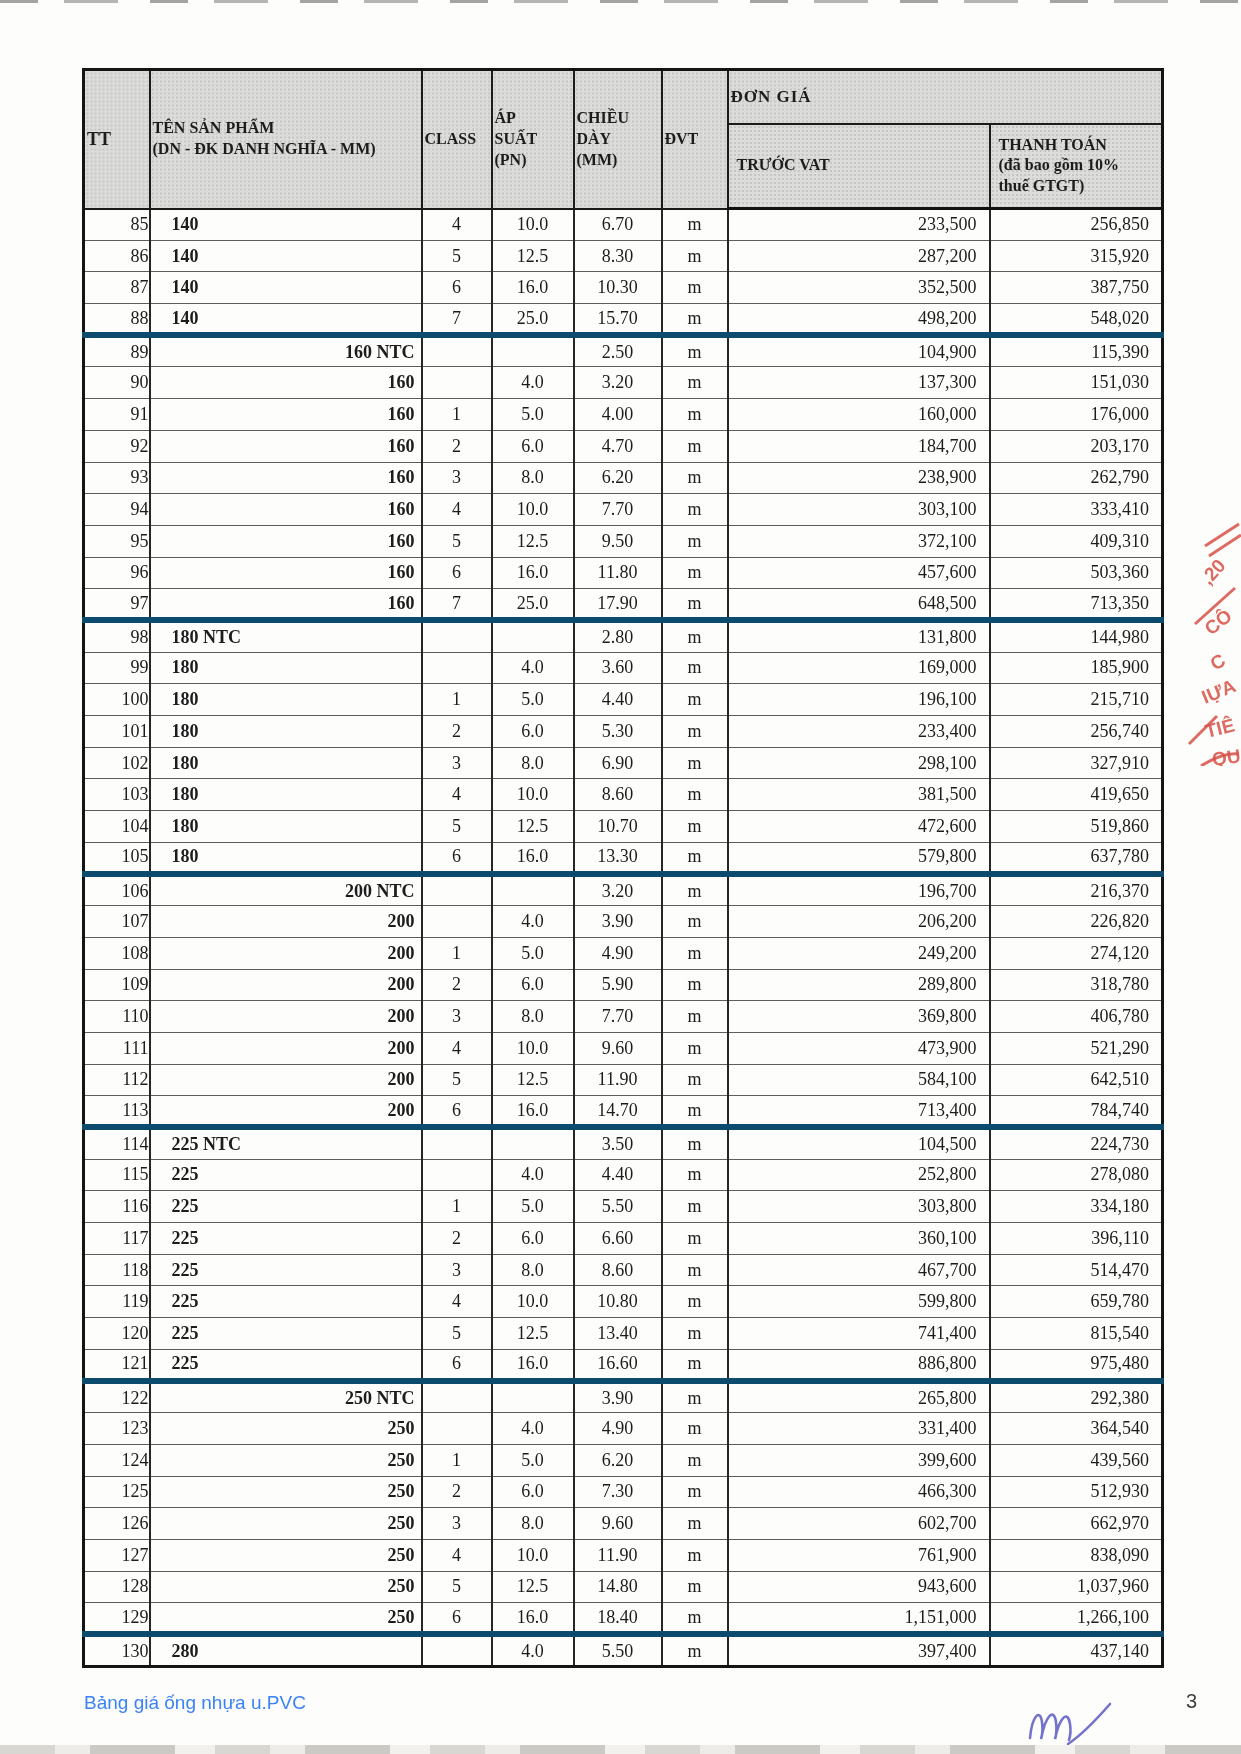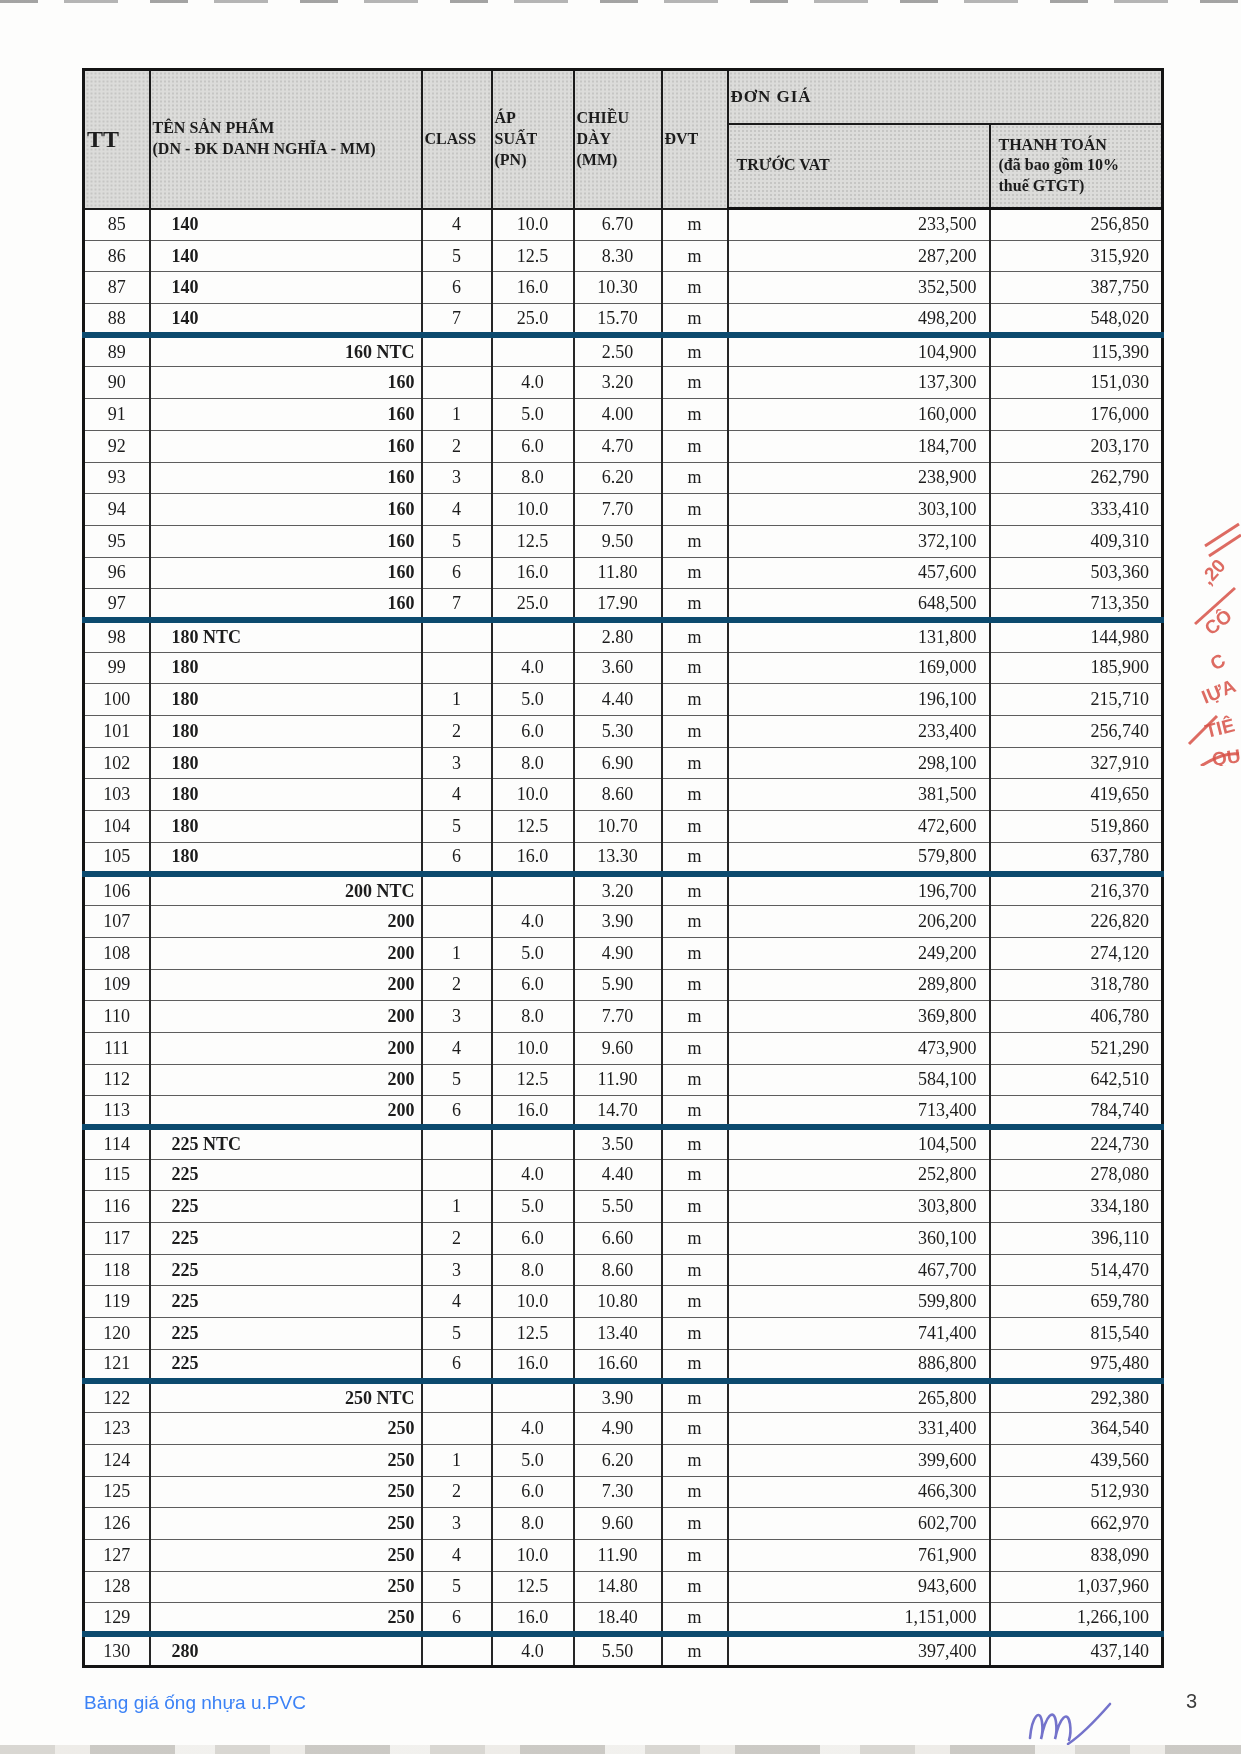--- a/index.html
+++ b/index.html
@@ -43,34 +43,34 @@
     line-height:1.3;
     text-align:left;
     vertical-align:middle;
     white-space:pre-line;
     padding:2px 2px;
   }
   thead tr.h-top{height:54px;}
   thead tr.h-bottom{height:85px;}
   thead tr.h-bottom th{border-bottom:3px solid #111;padding-left:8px;}
   th.h-dongia{font-size:17px;letter-spacing:1px;}
-  th.h-tt{font-size:24px;}
+  th.h-tt{font-size:18px;}
   tbody tr{height:31.7px;}
   tbody td{
     border-left:2px solid #262626;
     border-right:2px solid #262626;
     border-top:1px solid #5d5d5d;
     border-bottom:1px solid #5d5d5d;
     font-size:18px;
     vertical-align:middle;
     padding:0;
     overflow:hidden;
   }
   tbody tr.group-start td{border-top:6px solid #0c4a6e;}
-  td.c-tt{text-align:center;}
+  td.c-tt{text-align:right;}
   td.c-name{font-weight:bold;}
   td.name-left{text-align:left;padding-left:21px;}
   td.name-right{text-align:right;padding-right:6px;margin-top:32px;}
   td.c-class,td.c-pn,td.c-th,td.c-unit{text-align:center;}
   td.c-price{text-align:right;padding-right:12px;}
   
   .footer-label{
     position:absolute;left:84px;top:1692px;
     font-family:"Liberation Sans", sans-serif;
     font-size:19px;color:#3b82f6;

